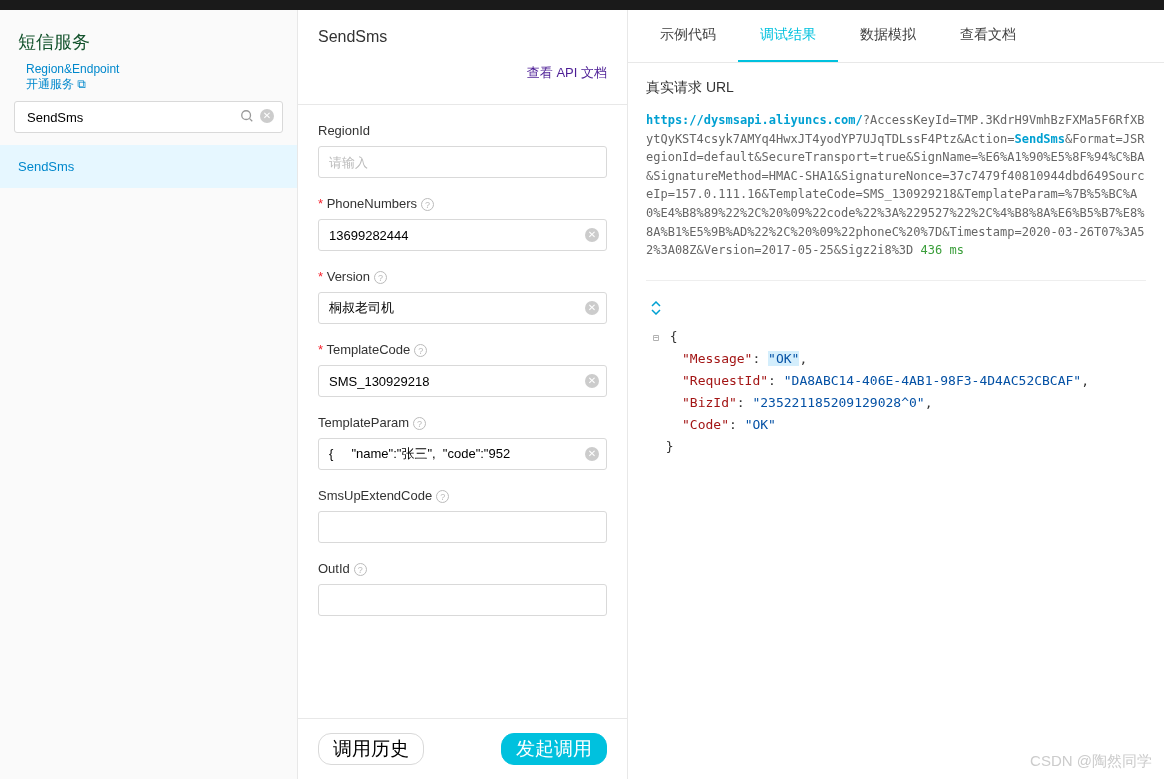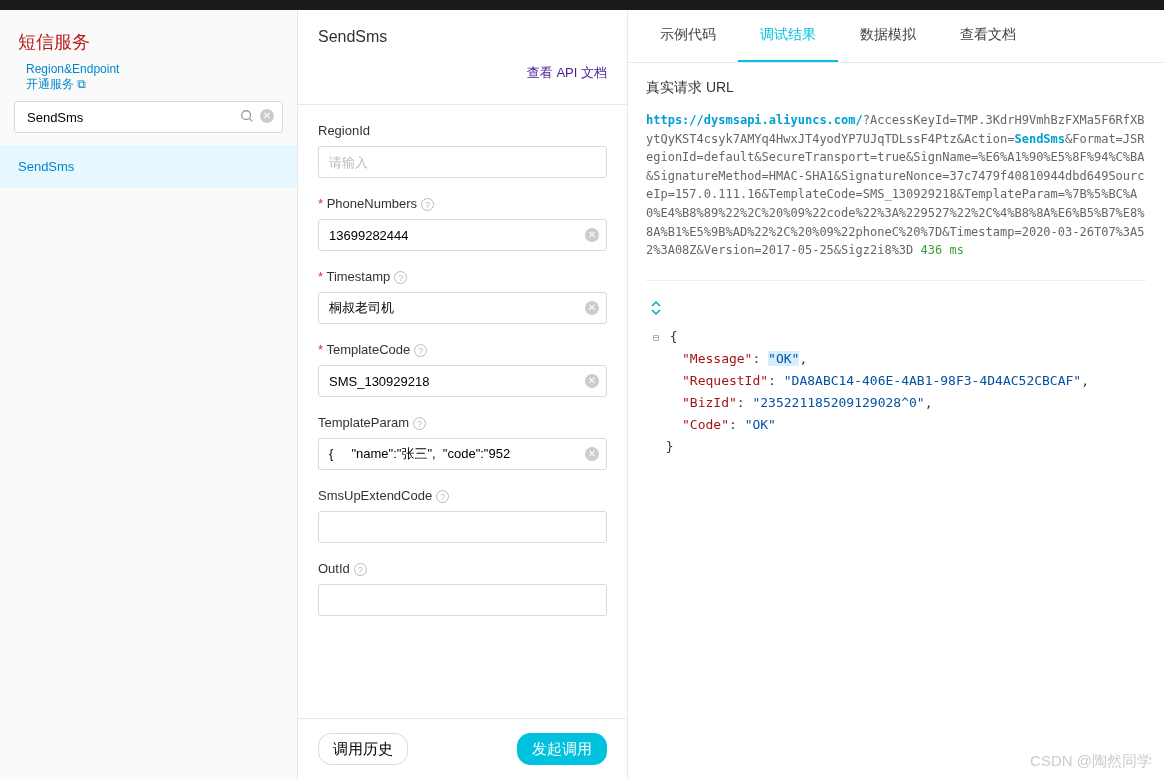--- a/index.html
+++ b/index.html
@@ -2,21 +2,21 @@
 <html><head>
   <meta charset="utf-8">
   <style>
     * { margin: 0; padding: 0; box-sizing: border-box; }
     body { font-family: -apple-system, BlinkMacSystemFont, "Segoe UI", "PingFang SC", "Microsoft YaHei", sans-serif; font-size: 13px; color: #333; background: #fff; }
     .container { display: flex; width: 1164px; height: 779px; position: relative; }
     .top-bar { position: absolute; top: 0; left: 0; right: 0; height: 10px; background: #1a1a1a; z-index: 10; }
     
     
     .left-panel { width: 298px; background: #fafafa; border-right: 1px solid #e8e8e8; padding-top: 10px; display: flex; flex-direction: column; }
-    .service-title { font-size: 18px; padding: 20px 18px 8px; color: #b91c1c; font-weight: 400; }
+    .service-title { font-size: 18px; padding: 20px 18px 8px; color: #14532d; font-weight: 400; }
     .header-links { text-align: left; padding: 0 18px 8px; font-size: 12px; }
     .header-links a { color: #0088cc; text-decoration: none; margin-left: 8px; cursor: pointer; }
     .search-wrap { padding: 0 14px 12px; }
     .search-box { position: relative; background: #fff; border: 1px solid #d9d9d9; border-radius: 3px; height: 32px; display: flex; align-items: center; padding: 0 8px; }
     .search-box input { border: none; outline: none; flex: 1; font-size: 13px; padding: 0 4px; }
     .search-icons { display: flex; gap: 6px; color: #999; }
     .search-icons span { cursor: pointer; }
     .nav-item { padding: 14px 18px; color: #0088cc; background: #e6f7ff; cursor: pointer; font-size: 13px; }
     
     
@@ -28,21 +28,21 @@
     .form-area { flex: 1; overflow-y: auto; padding: 18px 20px 10px; }
     .form-group { margin-bottom: 18px; }
     .form-label { display: block; margin-bottom: 8px; font-size: 13px; color: #333; }
     .required::before { content: "* "; color: #f5222d; }
     .help-icon { display: inline-block; width: 13px; height: 13px; border: 1px solid #bbb; border-radius: 50%; color: #bbb; font-size: 9px; text-align: center; line-height: 12px; margin-left: 4px; cursor: pointer; vertical-align: middle; }
     .input-wrap { position: relative; }
     .form-input { width: 100%; height: 32px; border: 1px solid #d9d9d9; border-radius: 3px; padding: 0 28px 0 10px; font-size: 13px; outline: none; }
     .form-input::placeholder { color: #bbb; }
     .clear-btn { position: absolute; right: 8px; top: 50%; transform: translateY(-50%); width: 14px; height: 14px; background: #ccc; border-radius: 50%; color: #fff; font-size: 10px; text-align: center; line-height: 14px; cursor: pointer; }
     .footer-row { padding: 14px 20px; border-top: 1px solid #e8e8e8; display: flex; justify-content: space-between; }
-    .btn { height: 32px; padding: 0 14px; border-radius: 13px; font-size: 15px; cursor: pointer; border: 1px solid #d9d9d9; background: #fff; }
+    .btn { height: 32px; padding: 0 14px; border-radius: 13px; font-size: 19px; cursor: pointer; border: 1px solid #d9d9d9; background: #fff; }
     .btn-primary { background: #00c1de; color: #fff; border-color: #00c1de; }
     
     
     .right-panel { flex: 1; padding-top: 10px; display: flex; flex-direction: column; overflow: hidden; }
     .tabs { display: flex; border-bottom: 1px solid #e8e8e8; padding: 0 10px; }
     .tab { padding: 16px 22px; font-size: 14px; color: #404040; cursor: pointer; border-bottom: 2px solid transparent; }
     .tab.active { color: #00c1de; border-bottom-color: #00c1de; }
     .result-body { flex: 1; overflow-y: auto; padding: 16px 18px; }
     .section-title { font-size: 14px; color: #333; margin-bottom: 14px; font-weight: 500; }
     .url-box { font-family: Consolas, Monaco, monospace; font-size: 12px; line-height: 1.55; word-break: break-all; color: #666; padding-bottom: 20px; border-bottom: 1px solid #eee; }
@@ -106,21 +106,21 @@
 
       <div class="form-group">
         <label class="form-label required"><span>PhoneNumbers</span><span class="help-icon">?</span></label>
         <div class="input-wrap">
           <input class="form-input" value="13699282444" style="">
           <span class="clear-btn">✕</span>
         </div>
       </div>
 
       <div class="form-group">
-        <label class="form-label required"><span>Timestamp</span><span class="help-icon">?</span></label>
+        <label class="form-label required"><span>Version</span><span class="help-icon">?</span></label>
         <div class="input-wrap">
           <input class="form-input" value="桐叔老司机" style="">
           <span class="clear-btn">✕</span>
         </div>
       </div>
 
       <div class="form-group">
         <label class="form-label required"><span>TemplateCode</span><span class="help-icon">?</span></label>
         <div class="input-wrap">
           <input class="form-input" value="SMS_130929218" style="">

